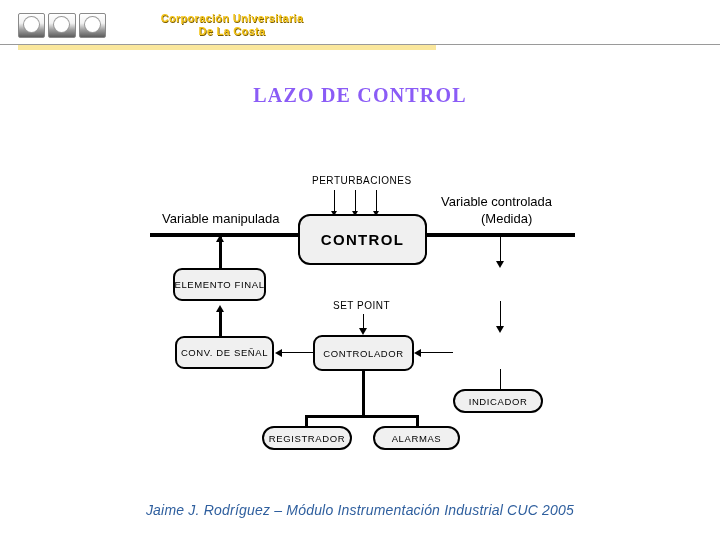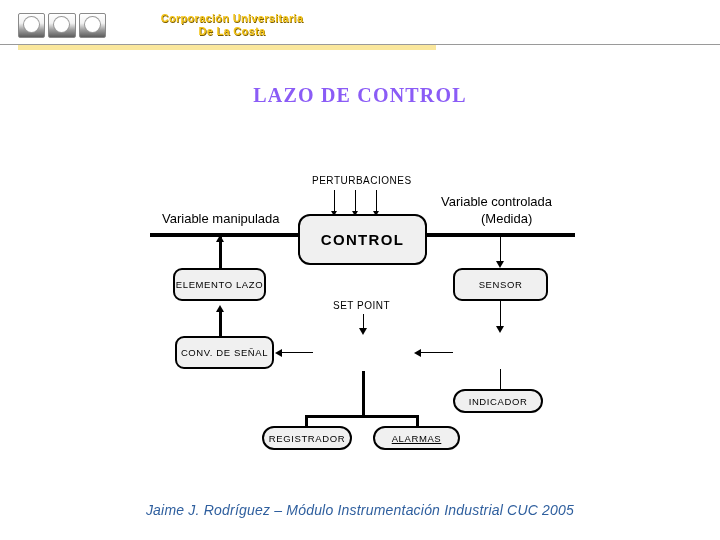--- a/index.html
+++ b/index.html
@@ -148,38 +148,38 @@
     <div class="lbl big" style="left:441px;top:194px;">Variable controlada</div>
     <div class="lbl big" style="left:481px;top:211px;">(Medida)</div>
 
     <div class="node round proceso" style="left:298px;top:214px;width:129px;height:51px;">
       <span>CONTROL</span>
     </div>
 
     <div class="vline thick" style="left:219px;top:237px;height:31px;"></div>
     <div class="arrow up" style="left:216px;top:235px;"></div>
     <div class="node round" style="left:173px;top:268px;width:93px;height:33px;">
-      <span>ELEMENTO LAZO</span>
+      <span>ELEMENTO FINAL</span>
     </div>
 
     <div class="vline" style="left:500px;top:236px;height:30px;"></div>
     <div class="arrow down" style="left:496px;top:261px;"></div>
-    <div class="node round" style="left:453px;top:268px;width:95px;height:33px;">
-      <span>SENSOR</span>
-    </div>
 
     <div class="vline" style="left:500px;top:301px;height:28px;"></div>
     <div class="arrow down" style="left:496px;top:326px;"></div>
 
     <div class="lbl small" style="left:333px;top:300px;">SET POINT</div>
     <div class="vline" style="left:363px;top:314px;height:18px;"></div>
     <div class="arrow down" style="left:359px;top:328px;"></div>
 
     <div class="node round" style="left:175px;top:336px;width:99px;height:33px;">
       <span>CONV. DE SEÑAL</span>
+    </div>
+    <div class="node round" style="left:313px;top:335px;width:101px;height:36px;">
+      <span>CONTROLADOR</span>
     </div>
 
     <div class="hline" style="left:420px;top:352px;width:33px;"></div>
     <div class="arrow left" style="left:414px;top:349px;"></div>
 
     <div class="hline" style="left:281px;top:352px;width:32px;"></div>
     <div class="arrow left" style="left:275px;top:349px;"></div>
 
     <div class="vline thick" style="left:219px;top:309px;height:27px;"></div>
     <div class="arrow up" style="left:216px;top:305px;"></div>
@@ -190,21 +190,21 @@
     </div>
 
     <div class="vline thick" style="left:362px;top:371px;height:45px;"></div>
     <div class="hline" style="left:305px;top:415px;width:114px;height:3px;"></div>
     <div class="vline" style="left:305px;top:415px;height:12px;width:3px;"></div>
     <div class="vline" style="left:416px;top:415px;height:12px;width:3px;"></div>
 
     <div class="node square" style="left:262px;top:426px;width:90px;height:24px;">
       <span>REGISTRADOR</span>
     </div>
-    <div class="node square" style="left:373px;top:426px;width:87px;height:24px;text-decoration:underline;">
+    <div class="node square" style="left:373px;top:426px;width:87px;height:24px;">
       <span>ALARMAS</span>
     </div>
 
   </div>
 
   <div id="footer">Jaime J. Rodríguez – Módulo Instrumentación Industrial  CUC 2005</div>
 
 </div>
 
 </body></html>

